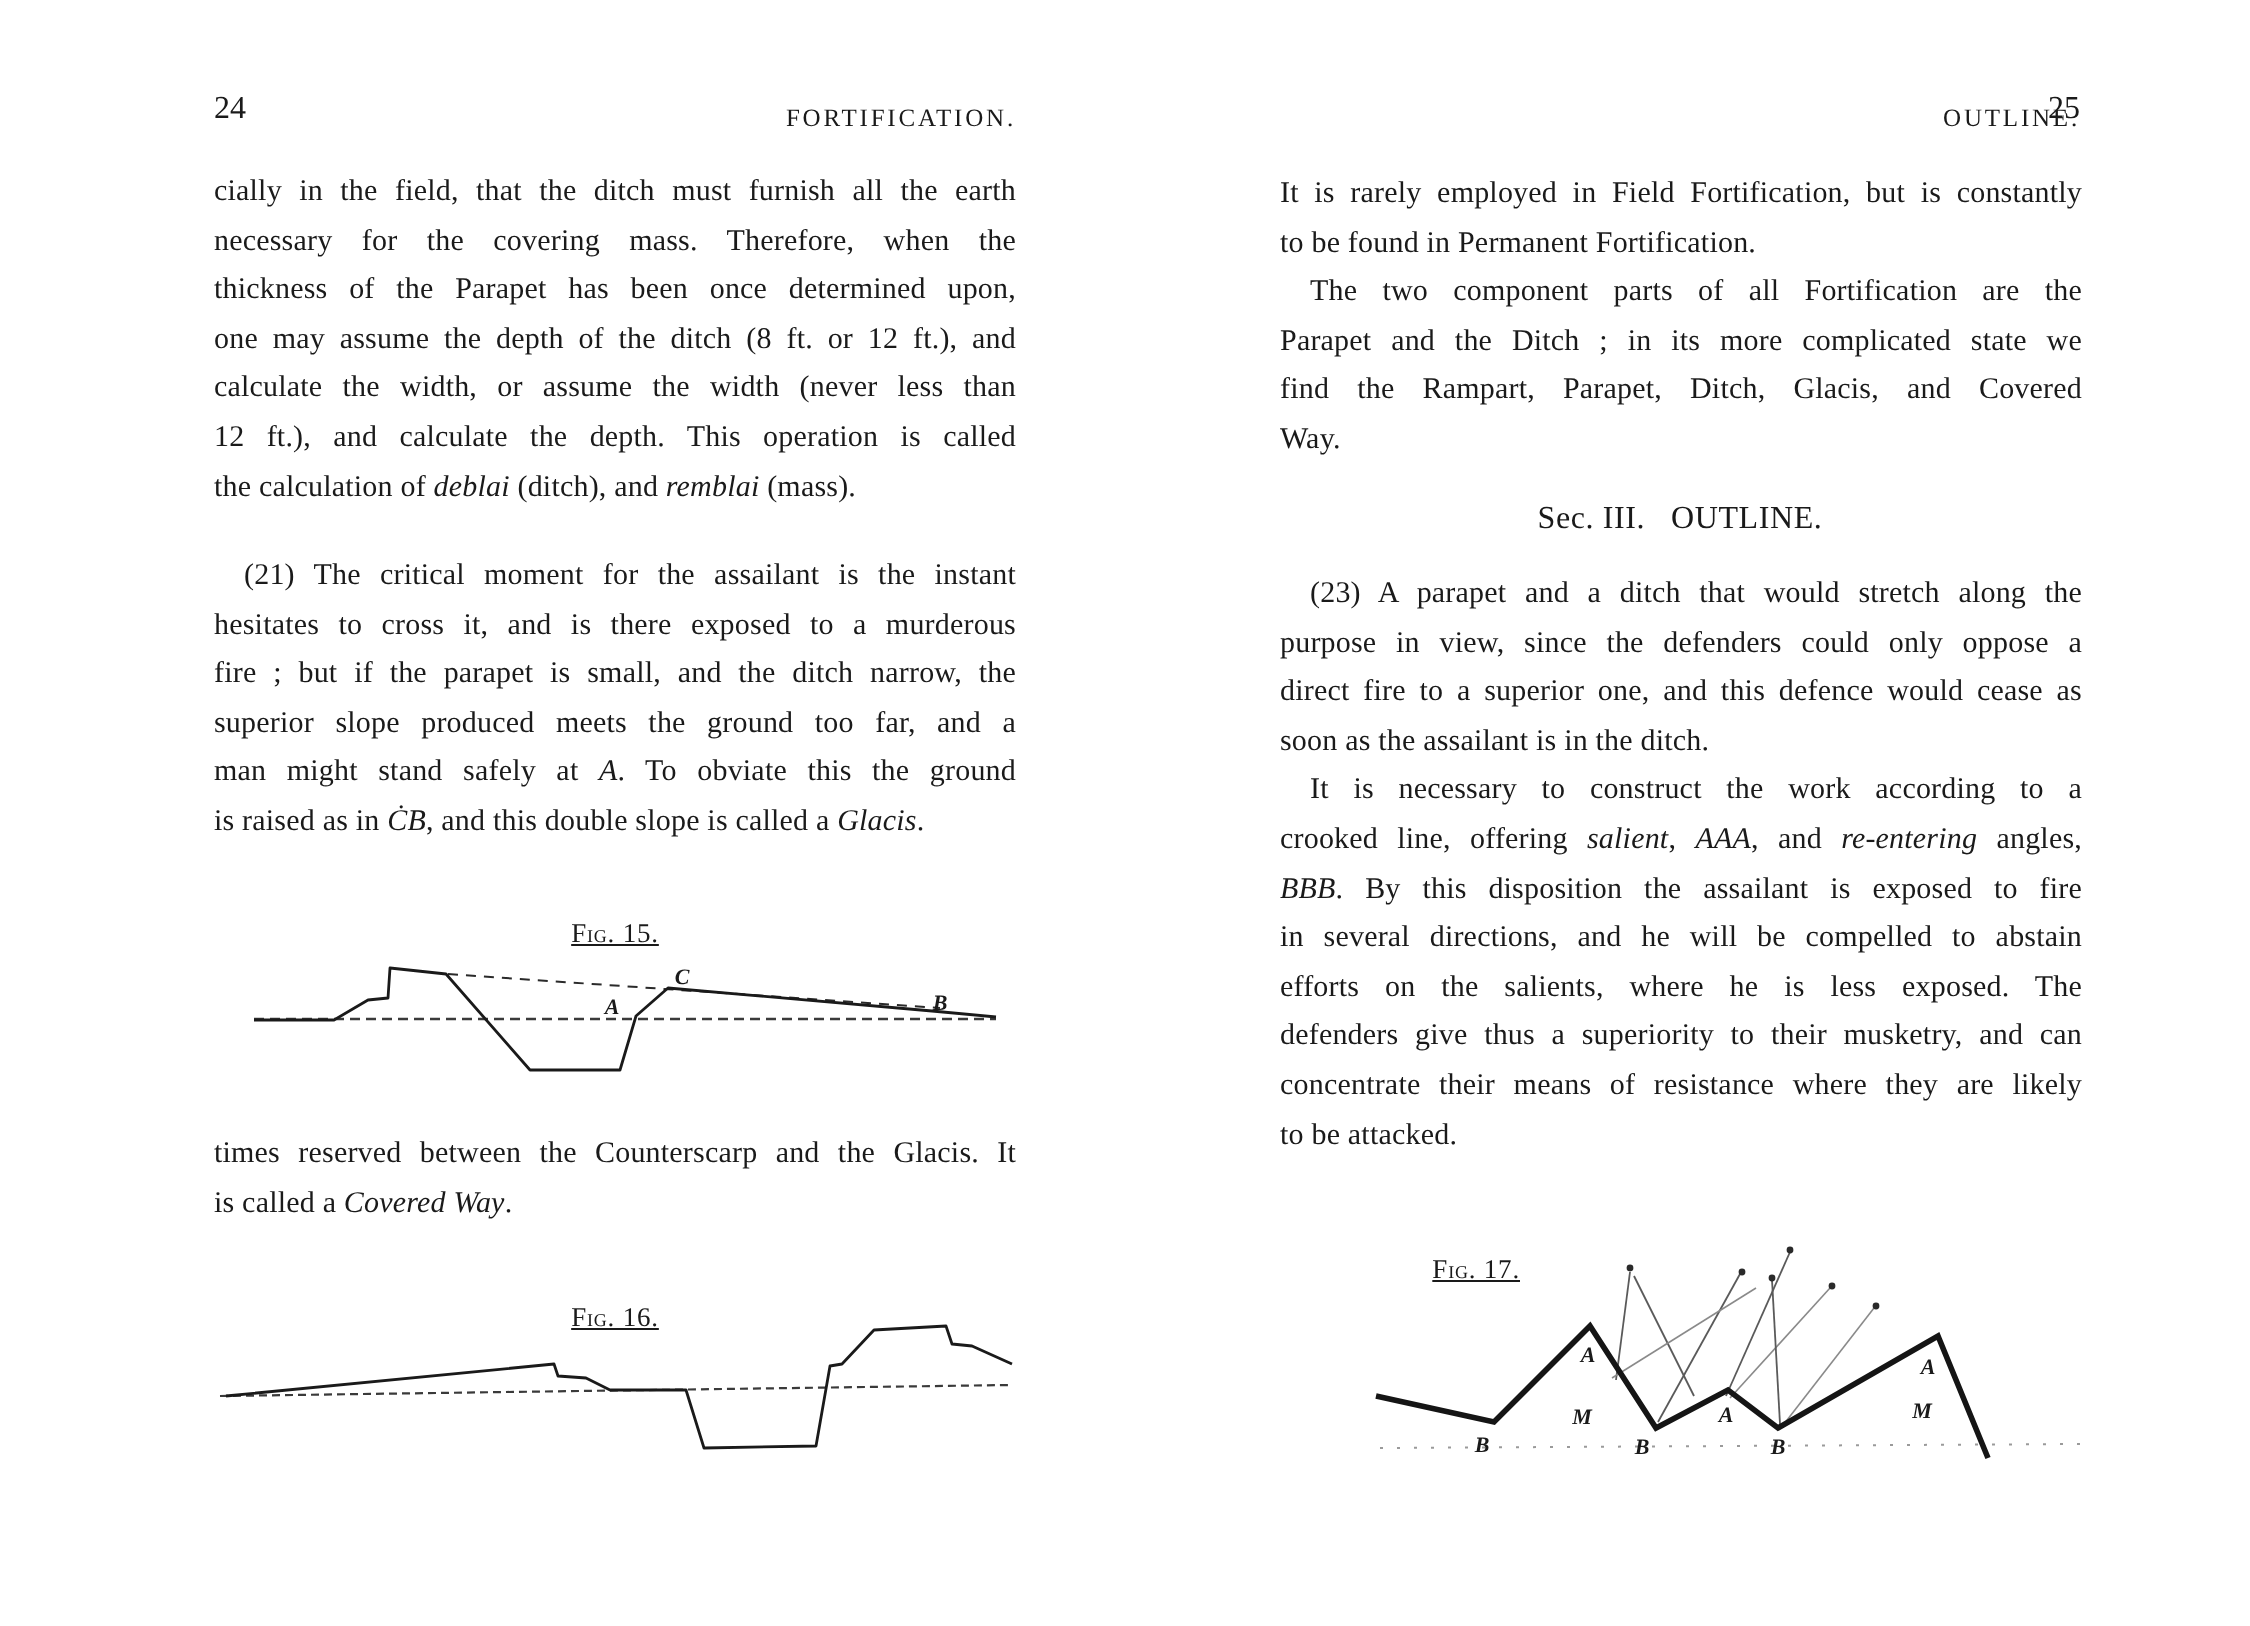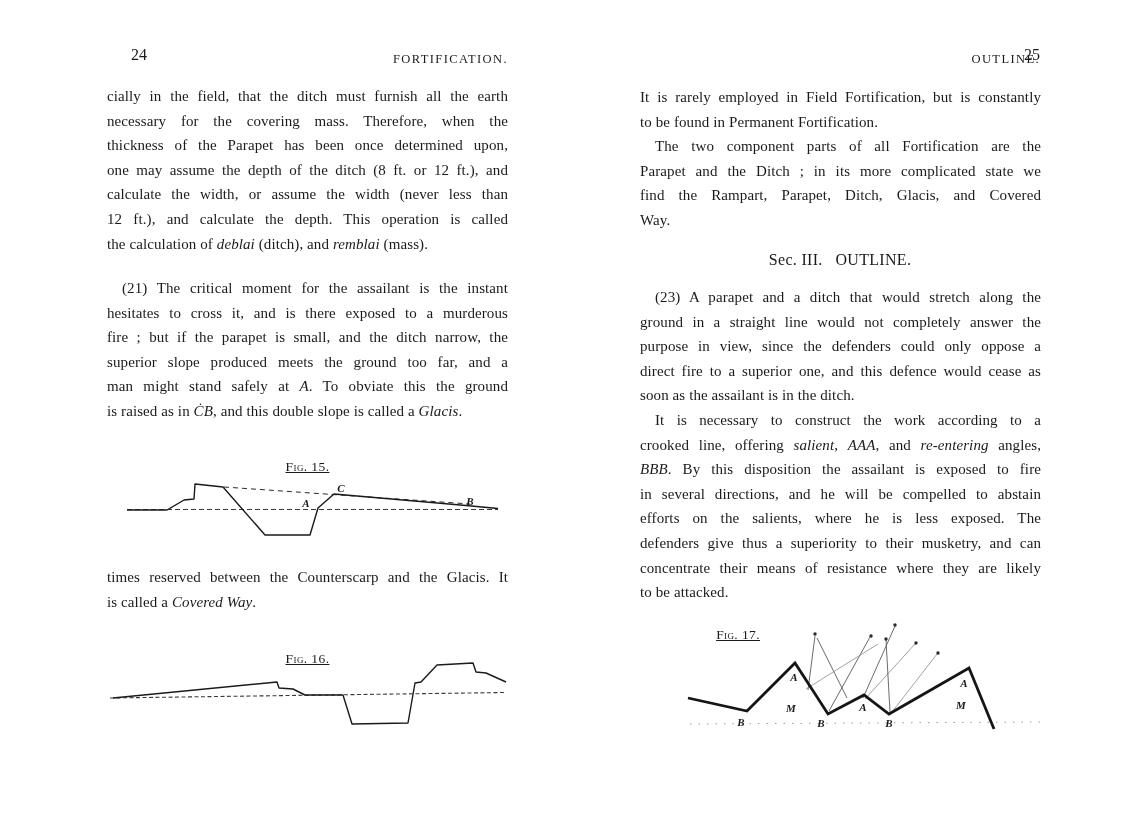--- a/index.html
+++ b/index.html
@@ -7,21 +7,21 @@
     width:1125px;height:813px;position:relative;background:#ffffff;
     font-family:"Liberation Serif","DejaVu Serif",serif;color:#1a1a1a;
     overflow:hidden;
   }
   .abs{position:absolute;}
   .textcol{width:401px;font-size:15px;letter-spacing:0.1px;}
   .tl{line-height:24.6px;height:24.6px;text-align:justify;text-align-last:justify;white-space:normal;}
   .tl.last{text-align-last:left;}
   .tl.indent{text-indent:15px;}
   .runhead{font-size:12.5px;letter-spacing:1.4px;text-align:right;}
-  .pagenum{font-size:16px;margin-left:24px;}
+  .pagenum{font-size:16px;}
   .figcap{font-variant:small-caps;font-size:13.5px;letter-spacing:0.4px;text-align:center;text-decoration:underline;}
   .secheading{font-size:16px;text-align:center;white-space:pre;letter-spacing:0.3px;}
   svg{display:block;overflow:visible;}
   .figlabel{font-family:"Liberation Serif","DejaVu Serif",serif;font-style:italic;font-weight:bold;font-size:11px;fill:#1a1a1a;}
 </style>
 </head>
 <body>
 
 <div class="abs" style="left:107px;top:48px;width:401px;height:22px">
   <span class="pagenum abs" style="left:0;top:-2px">24</span>
@@ -91,21 +91,20 @@
       <div class="tl">find the Rampart, Parapet, Ditch, Glacis, and Covered</div>
       <div class="tl last">Way.</div>
     </div>
 </div>
 
 <div class="abs secheading" style="left:640px;top:251px;width:400px">Sec. III.   OUTLINE.</div>
 
 <div class="abs textcol" style="left:640px;top:285px">
   <div>
       <div class="tl indent">(23)  A parapet and a ditch that would stretch along the</div>
-      <div class="tl">ground in a straight line would not completely answer the</div>
       <div class="tl">purpose in view, since the defenders could only oppose a</div>
       <div class="tl">direct fire to a superior one, and this defence would cease as</div>
       <div class="tl last">soon as the assailant is in the ditch.</div>
     </div>
   <div>
       <div class="tl indent">It is necessary to construct the work according to a</div>
       <div class="tl">crooked line, offering <i>salient</i>, <i>AAA</i>, and <i>re-entering</i> angles,</div>
       <div class="tl"><i>BBB</i>.  By this disposition the assailant is exposed to fire</div>
       <div class="tl">in several directions, and he will be compelled to abstain</div>
       <div class="tl">efforts on the salients, where he is less exposed.  The</div>

